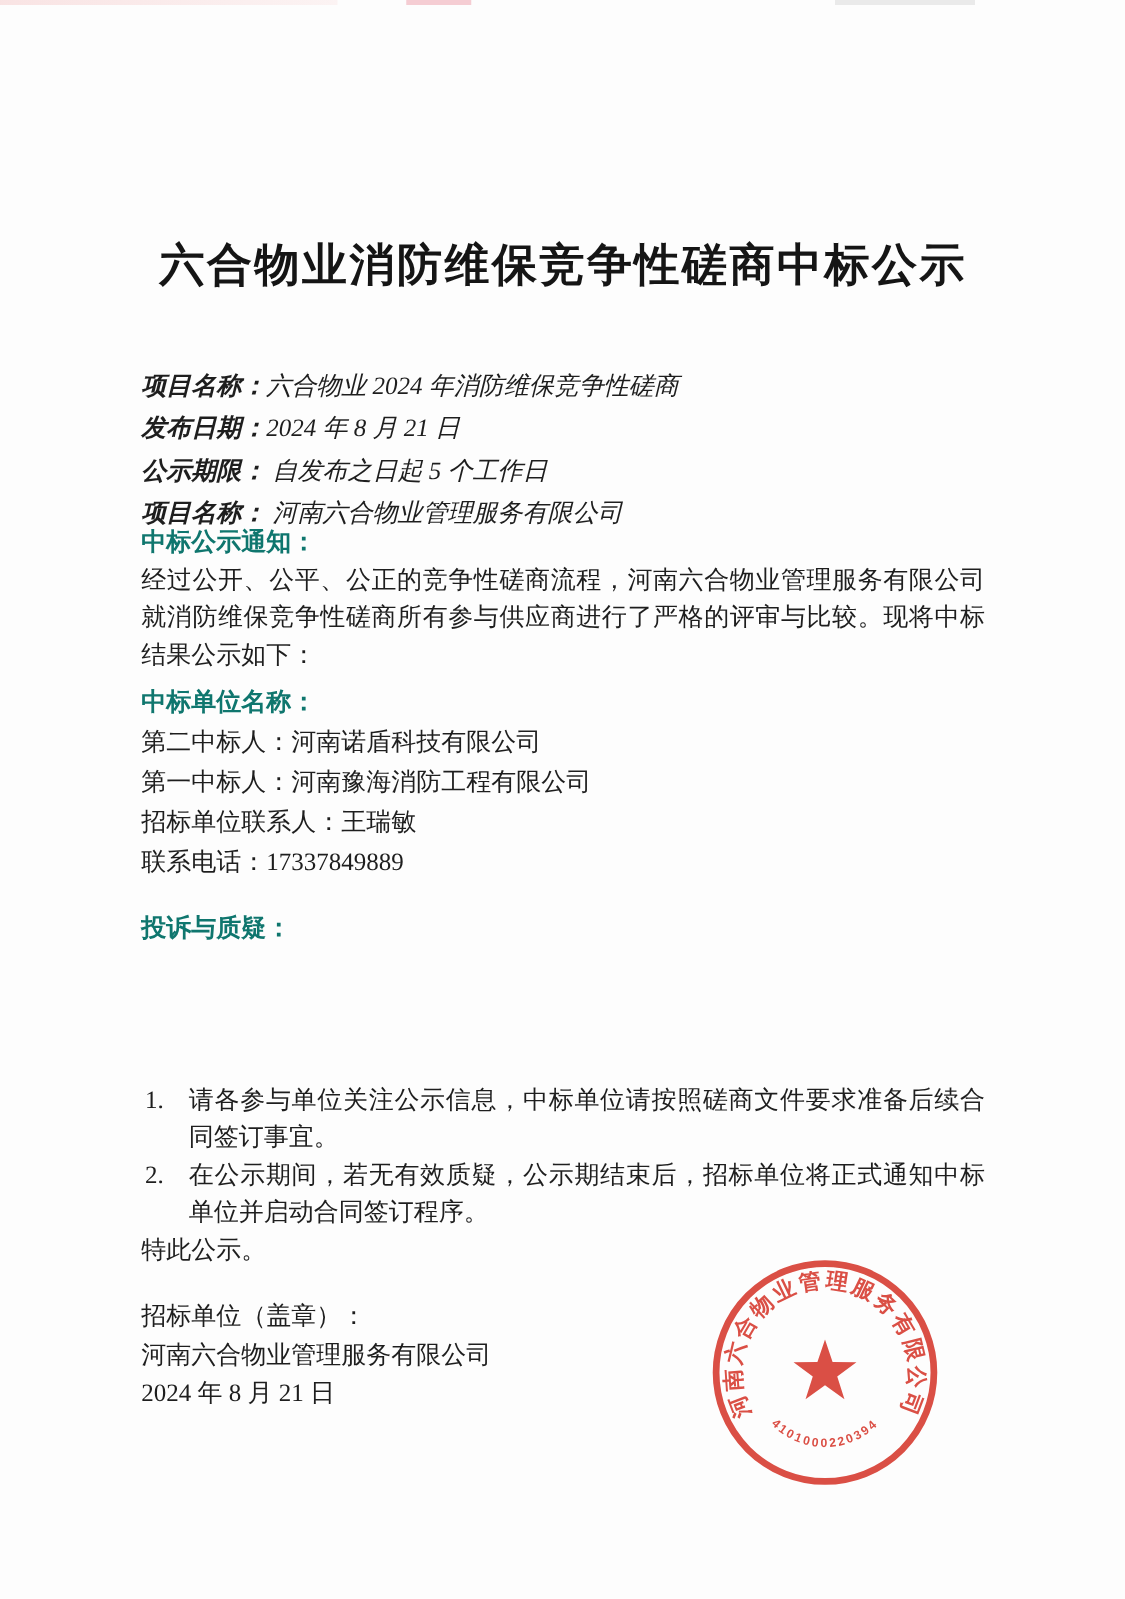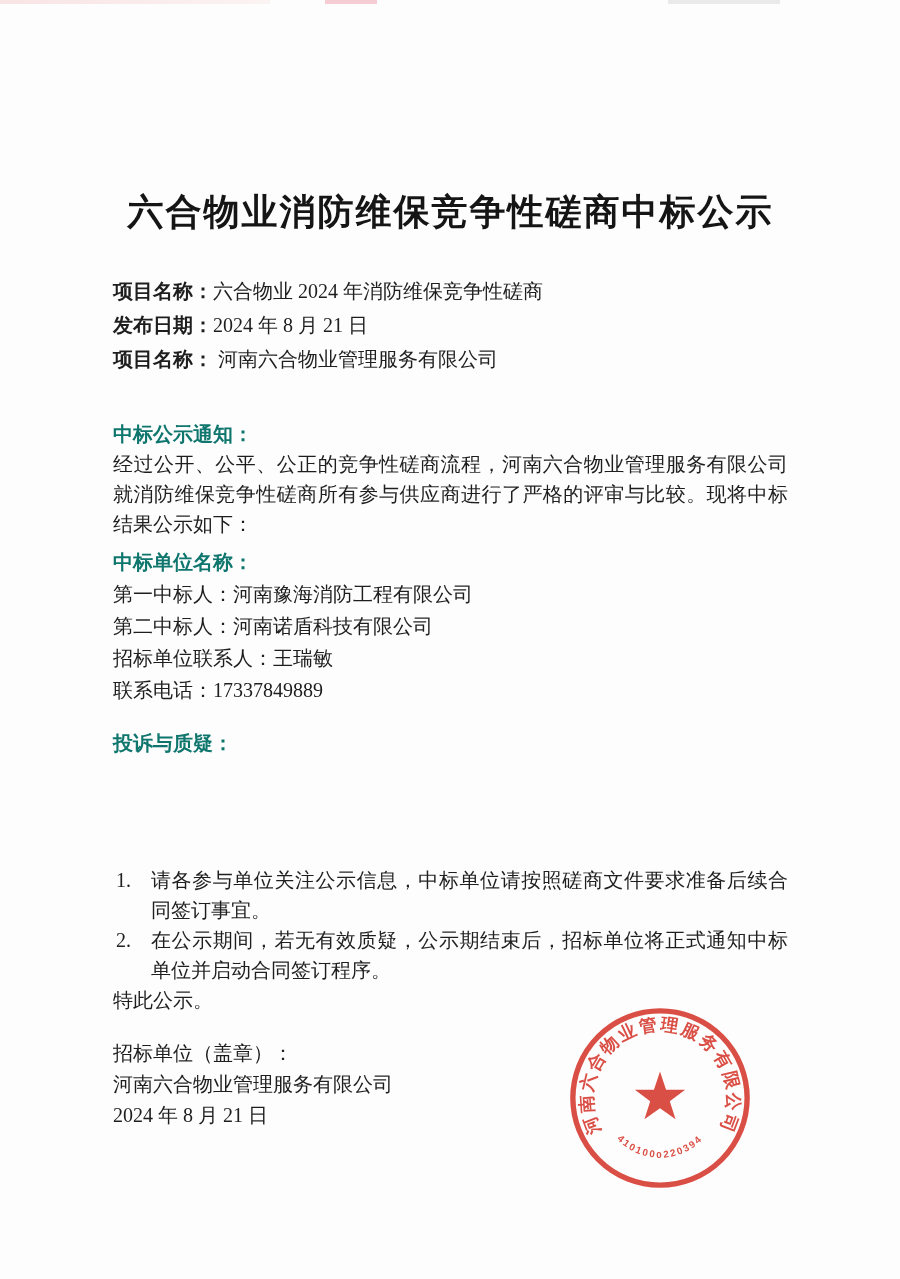--- a/index.html
+++ b/index.html
@@ -25,21 +25,21 @@
 
   .title {
     position:absolute; left:0; top:188px; width:100%;
     text-align:center;
     font-size:36px; font-weight:700; letter-spacing:2px;
     color:#151515;
   }
 
   .block { position:absolute; left:0; width:100%; font-size:20px; }
 
-  .meta { top:274px; line-height:34px; }
+  .meta { top:292px; line-height:34px;font-style:italic; }
   .meta .label { font-weight:700; }
 
   .sec-notice    { top:419px; line-height:30px; }
   .sec-winners   { top:546px; line-height:32px; }
   .sec-contact   { top:642px; line-height:32px; }
   .sec-objection { top:728px; line-height:31px; }
   .sec-notes     { top:865px; line-height:30px; }
 
   .heading { font-weight:700; color:#0f766e; }
   .para { text-align:justify; text-align-last:left; }
@@ -76,33 +76,36 @@
     <div class="title">六合物业消防维保竞争性磋商中标公示</div>
 
     <div class="block meta">
       <div class="meta-row">
         <span class="label">项目名称：</span><span class="value">六合物业 2024 年消防维保竞争性磋商</span>
       </div>
       <div class="meta-row">
         <span class="label">发布日期：</span><span class="value">2024 年 8 月 21 日</span>
       </div>
       <div class="meta-row">
+        <span class="label">公示期限：</span><span class="value"> 自发布之日起 5 个工作日</span>
+      </div>
+      <div class="meta-row">
         <span class="label">项目名称：</span><span class="value"> 河南六合物业管理服务有限公司</span>
       </div>
     </div>
 
     <div class="block sec-notice">
       <div class="heading">中标公示通知：</div>
       <div class="para">经过公开、公平、公正的竞争性磋商流程，河南六合物业管理服务有限公司就消防维保竞争性磋商所有参与供应商进行了严格的评审与比较。现将中标结果公示如下：</div>
     </div>
 
     <div class="block sec-winners">
       <div class="heading">中标单位名称：</div>
+      <div class="line">第二中标人：河南诺盾科技有限公司</div>
       <div class="line">第一中标人：河南豫海消防工程有限公司</div>
-      <div class="line">第二中标人：河南诺盾科技有限公司</div>
     </div>
 
     <div class="block sec-contact">
       <div class="line">招标单位联系人：王瑞敏</div>
       <div class="line">联系电话：17337849889</div>
     </div>
 
     <div class="block sec-objection">
       <div class="heading">投诉与质疑：</div>
     </div>

